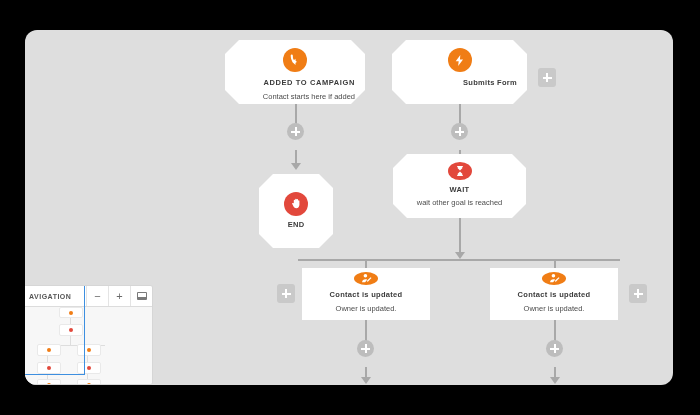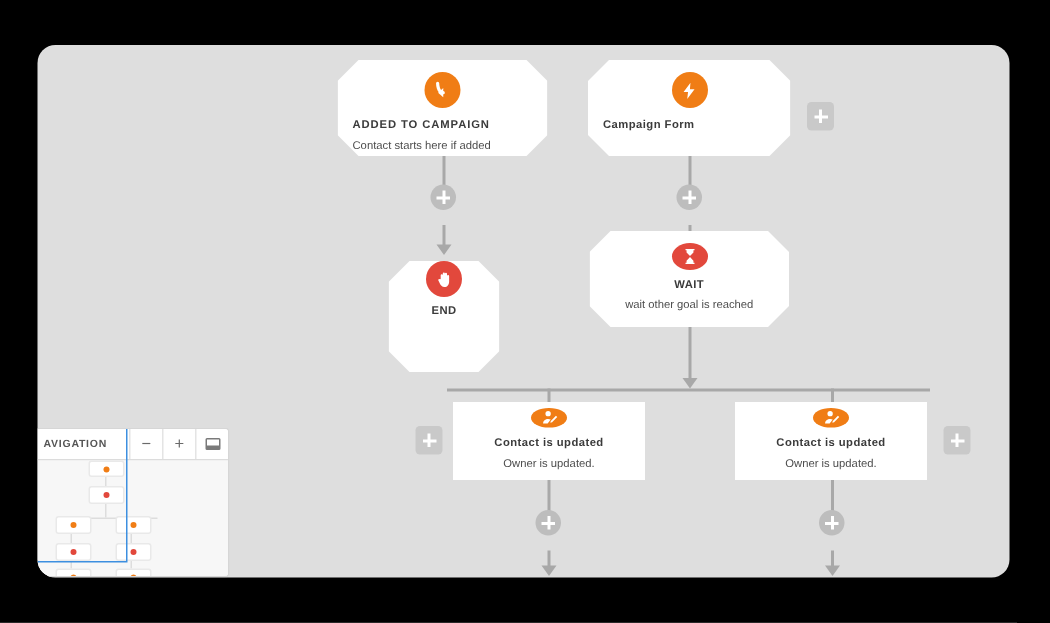--- a/index.html
+++ b/index.html
@@ -91,21 +91,21 @@
   }
   .side-add::before { width: 9px; height: 2px; }
   .side-add::after  { width: 2px; height: 9px; }
 
   
   .card {
     position: absolute;
     background: #ffffff;
     box-sizing: border-box;
     padding: 8px 10px 9px;
-    text-align: left;
+    text-align: right;
   }
 
   .card-icon {
     width: 24px;
     height: 24px;
     border-radius: 50%;
     margin: 0 auto 6px;
     display: flex;
     align-items: center;
     justify-content: center;
@@ -137,21 +137,21 @@
 
   
   #node-end {
     position: absolute;
     width: 74px;
     height: 74px;
     background: #ffffff;
     display: flex;
     flex-direction: column;
     align-items: center;
-    justify-content: flex-start;
+    justify-content: center;
   }
   #node-end .card-icon { margin-bottom: 4px; }
   #node-end .card-title { font-size: 7.5px; }
 
   
   #nav-panel {
     position: absolute;
     left: 0px;
     top: 255px;
     width: 128px;
@@ -274,21 +274,21 @@
       <div class="card-title caps">ADDED TO CAMPAIGN</div>
       <div class="card-sub">Contact starts here if added manually to the Campaign, by a Form, Rules, or other Campaigns.</div>
     </div>
 
     <div class="card octa" id="node-submits-form" style="left:367px; top:10px; width:135px; height:64px;">
       <div class="card-icon icon-orange">
         <svg width="13" height="13" viewBox="0 0 24 24" aria-hidden="true">
           <path d="M13.5 2 L5 13.5 L10.5 13.5 L9.5 22 L18.5 10 L12.8 10 Z" fill="#ffffff"></path>
         </svg>
       </div>
-      <div class="card-title">Campaign Form</div>
+      <div class="card-title">Submits Form</div>
     </div>
 
     <div class="side-add" style="left:513px; top:38px;"></div>
 
     <div class="plus-circle" style="left:262px; top:93px;"></div>
 
     <div class="plus-circle" style="left:426px; top:93px;"></div>
 
     <div id="node-end" class="octa" style="left:234px; top:144px;">
       <div class="card-icon icon-red">

